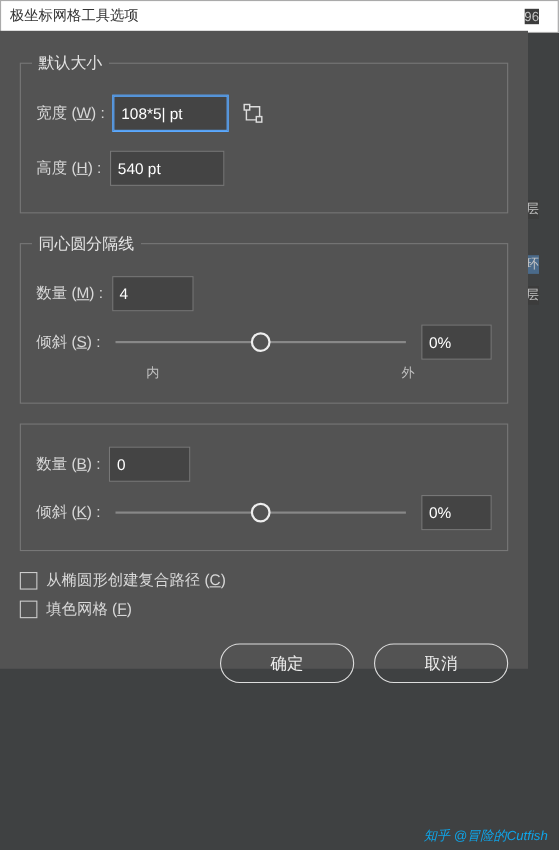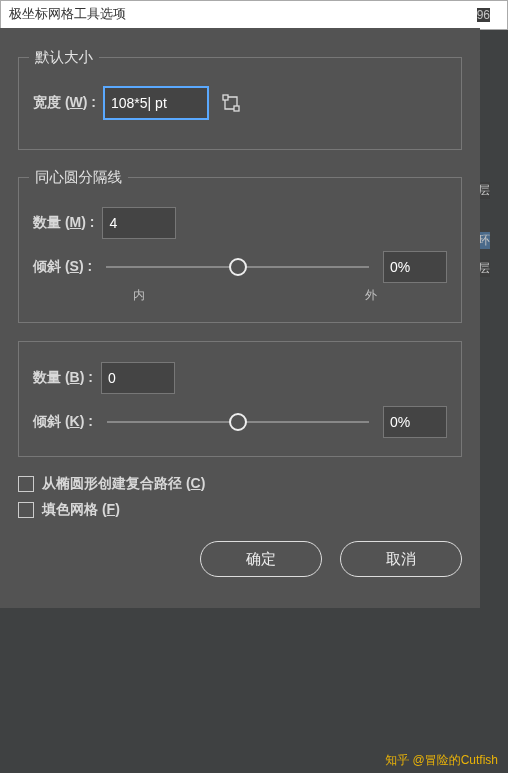--- a/index.html
+++ b/index.html
@@ -48,21 +48,20 @@
   .row {
     display: flex;
     align-items: center;
     margin: 6px 0 6px 0;
     gap: 8px;
   }
   .label {
     color: #d8d8d8;
     font-size: 14px;
     white-space: nowrap;
-    font-weight: bold;
   }
   .input-text {
     background: #444;
     border: 1px solid #777;
     color: #fff;
     font-size: 14px;
     padding: 4px 6px;
     height: 22px;
     line-height: 22px;
     min-width: 60px;
@@ -167,21 +166,22 @@
     right: 18px;
     font-size: 12px;
     color: #c4c4c4;
     background: #3c3c3c;
   }
   .footer {
     position: absolute;
     bottom: 4px;
     right: 10px;
     font-size: 12px;
-    color: #eab308;
+    color: #0ea5e9;
+    font-style: italic;
   }
   .u { text-decoration: underline; }
   .spacer6 { height:6px; }
 </style>
 </head>
 <body>
 
 <div class="bg-edge"></div>
 <div class="bg-frag" style="top:8px;">96</div>
 <div class="bg-frag" style="top:182px;">层</div>
@@ -204,20 +204,26 @@
       <span class="constrain-icon">
         <svg width="22" height="22" viewBox="0 0 22 22">
           <rect x="3" y="3" width="5" height="5" fill="none" stroke="#ddd" stroke-width="1.3"></rect>
           <rect x="14" y="14" width="5" height="5" fill="none" stroke="#ddd" stroke-width="1.3"></rect>
           <path d="M8 5 H17 V14" fill="none" stroke="#ddd" stroke-width="1.3"></path>
           <path d="M5 8 V17 H14" fill="none" stroke="#ddd" stroke-width="1.3"></path>
         </svg>
       </span>
     </div>
     <div class="spacer6"></div>
+    <div class="row">
+      <span class="label">
+        <span>高度 (</span><span class="u">H</span><span>) :</span>
+      </span>
+      <span class="input-text" style="width:90px;">540 pt</span>
+    </div>
   </fieldset>
 
   <fieldset>
     <legend>同心圆分隔线</legend>
     <div class="row">
       <span class="label">
         <span>数量 (</span><span class="u">M</span><span>) :</span>
       </span>
       <span class="input-text" style="width:60px;">4</span>
     </div>

